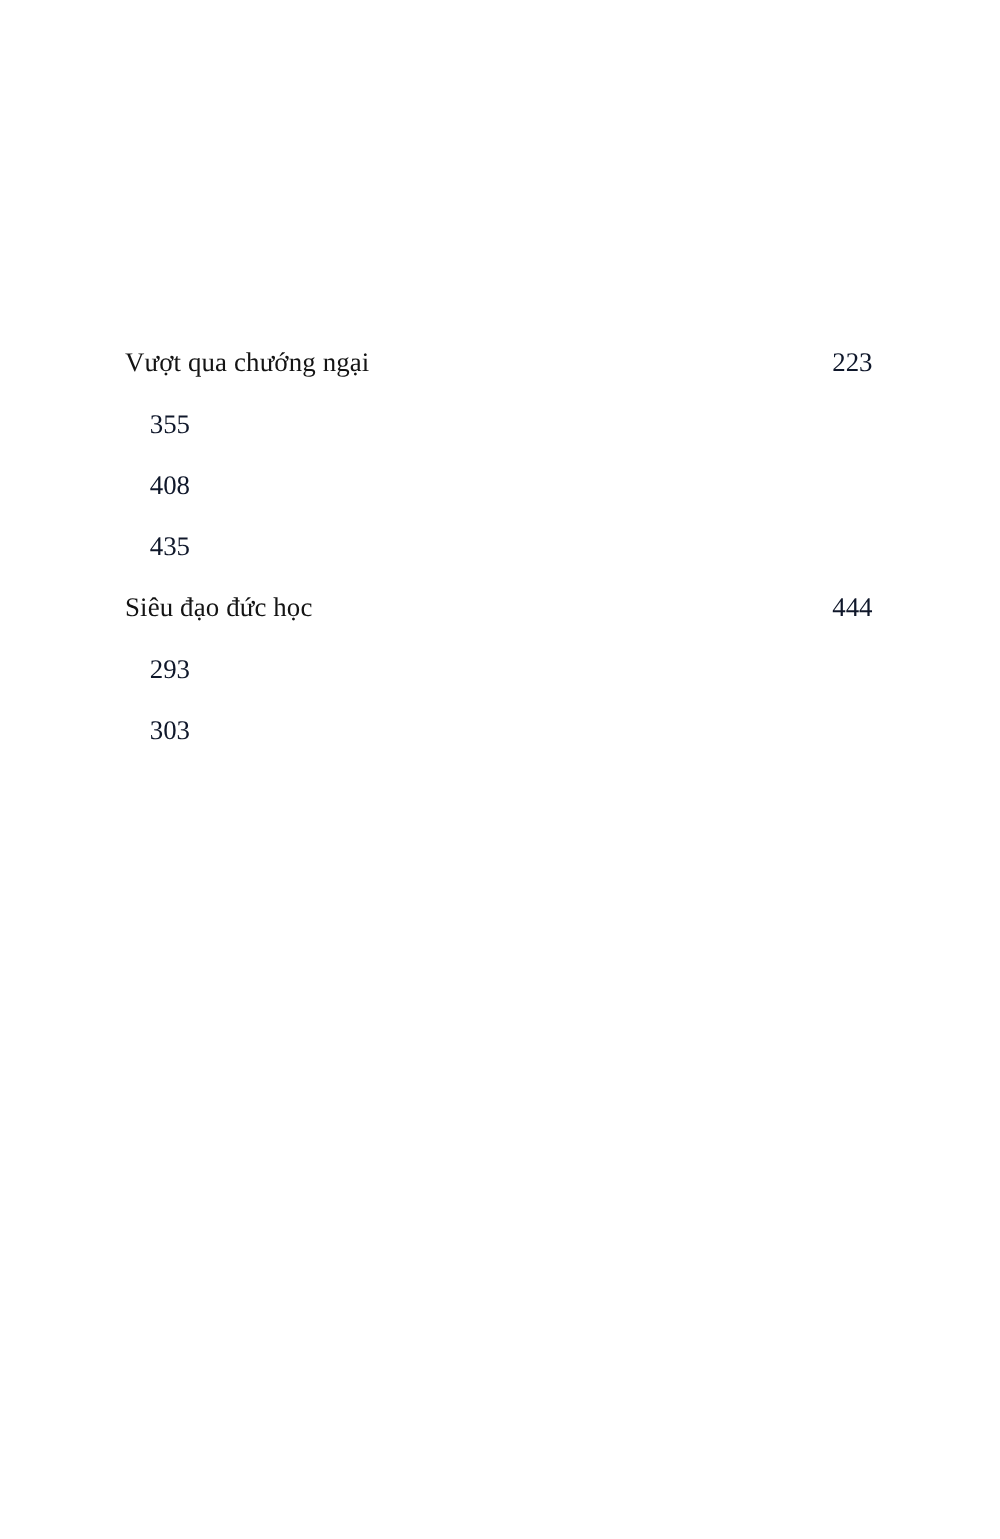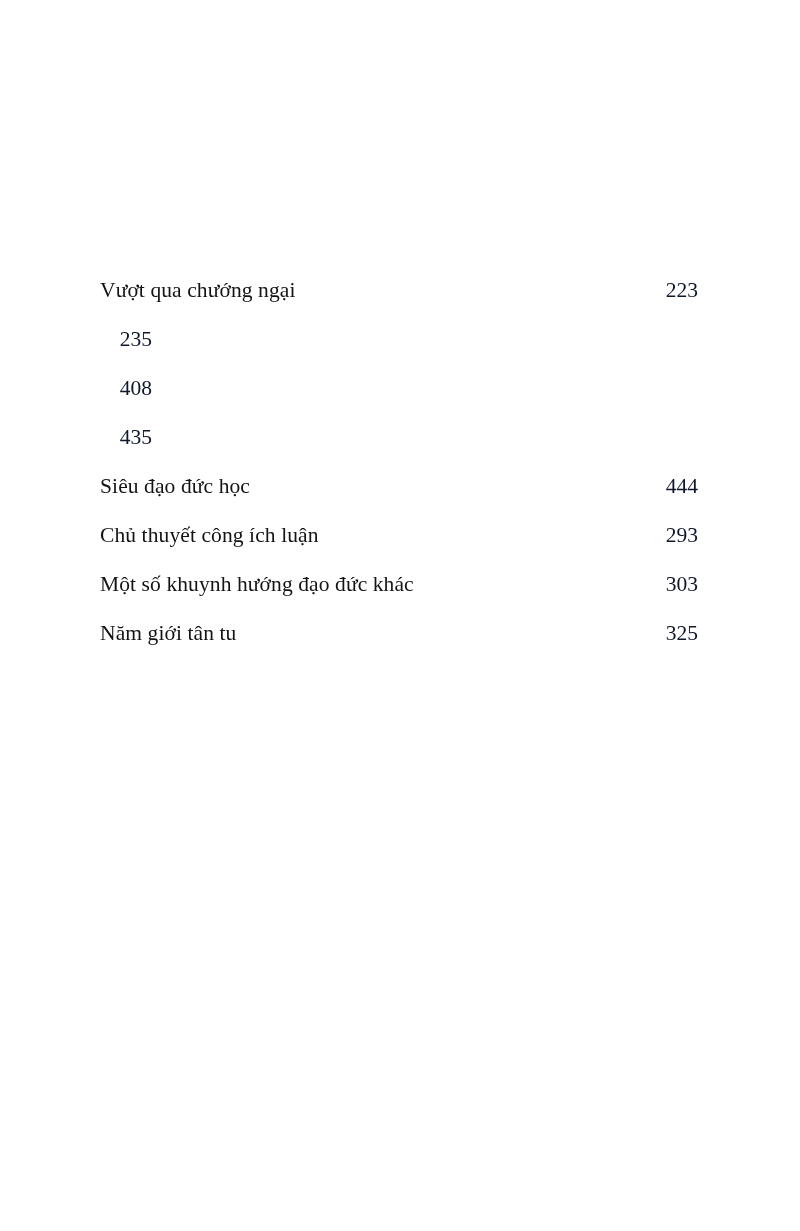--- a/index.html
+++ b/index.html
@@ -55,45 +55,39 @@
 
 <div class="page">
   <div class="toc">
 
     <div class="toc-entry">
       <span class="toc-title">Vượt qua chướng ngại</span>
       <span class="toc-page">223</span>
     </div>
 
     <div class="toc-entry">
-      <span class="toc-page">235</span>
+      <span class="toc-page">355</span>
     </div>
 
     <div class="toc-entry">
       <span class="toc-page">408</span>
     </div>
 
     <div class="toc-entry">
       <span class="toc-page">435</span>
     </div>
 
     <div class="toc-entry">
       <span class="toc-title">Siêu đạo đức học</span>
       <span class="toc-page">444</span>
     </div>
 
     <div class="toc-entry">
-      <span class="toc-title">Chủ thuyết công ích luận</span>
       <span class="toc-page">293</span>
     </div>
 
     <div class="toc-entry">
-      <span class="toc-title">Một số khuynh hướng đạo đức khác</span>
       <span class="toc-page">303</span>
     </div>
 
-    <div class="toc-entry">
-      <span class="toc-title">Năm giới tân tu</span>
-      <span class="toc-page">325</span>
-    </div>
 
   </div>
 </div>
 
 </body></html>

